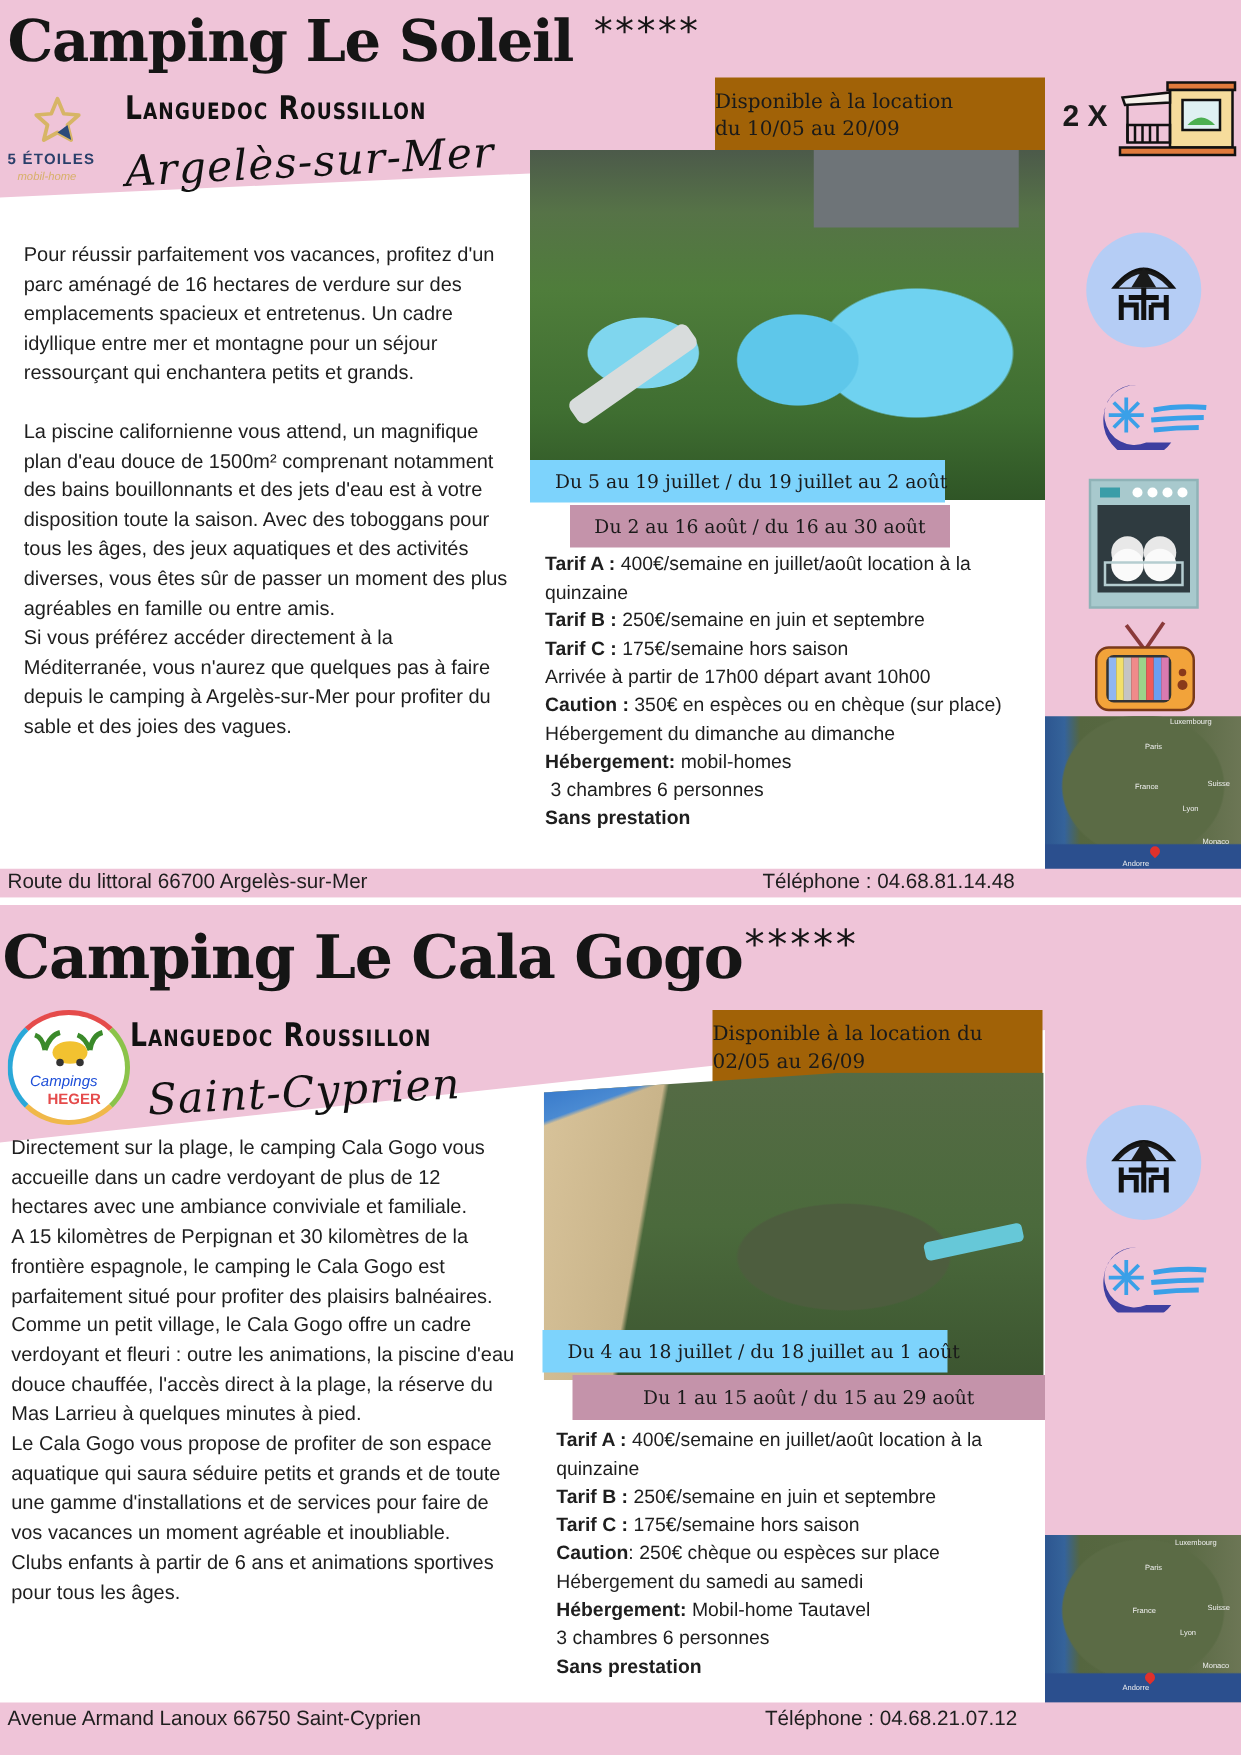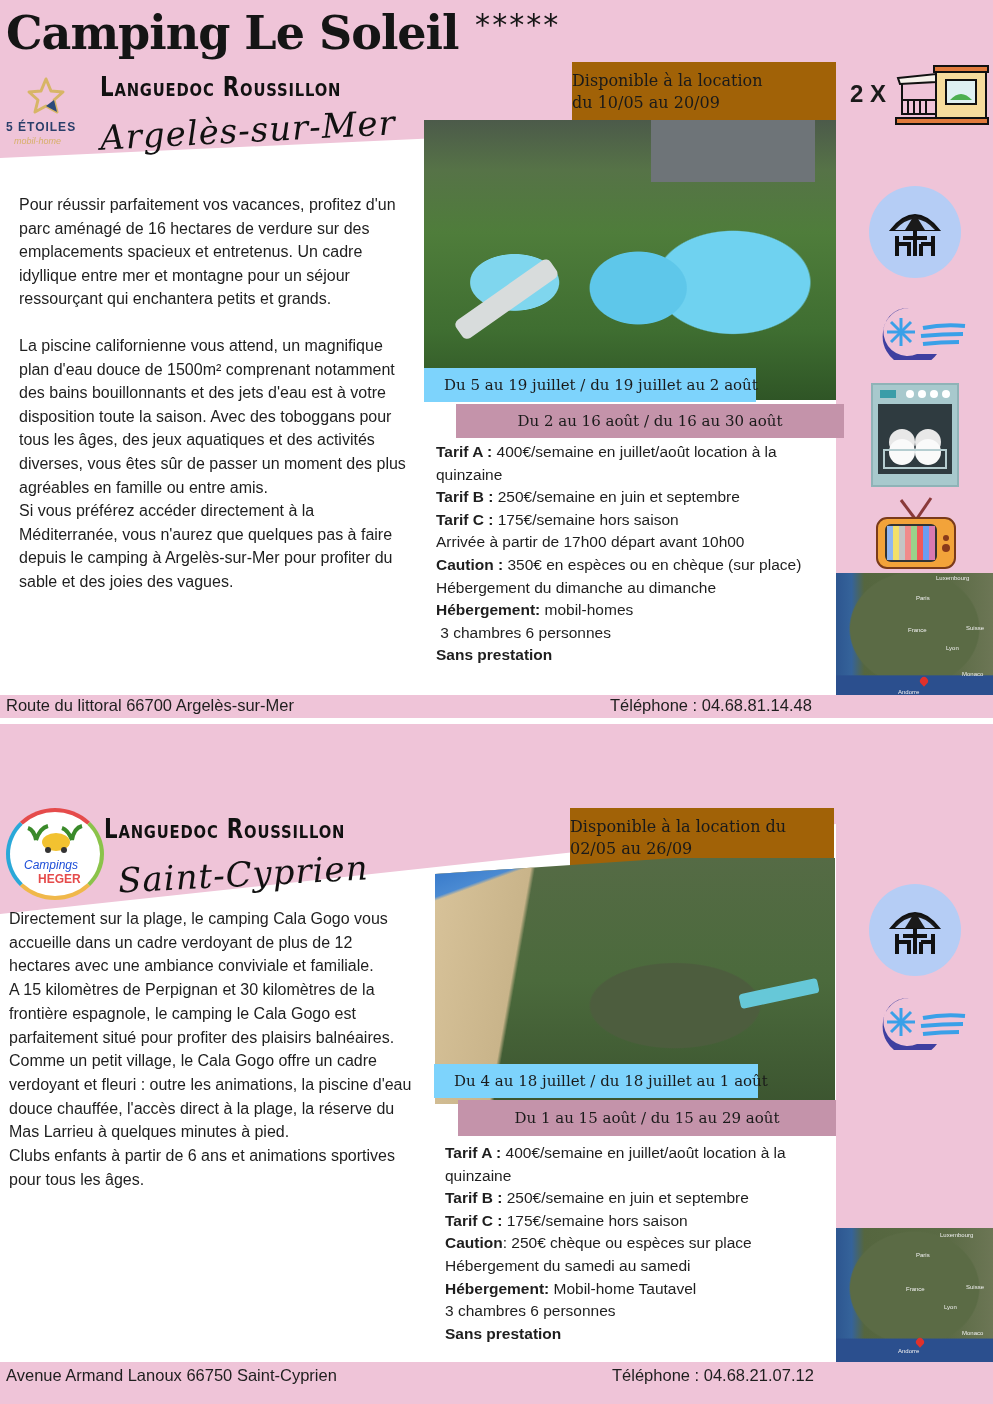--- a/index.html
+++ b/index.html
@@ -142,21 +142,21 @@
   </div>
 
   <div class="body-text" style="left:19px; top:193px; width:392px;">
     <p>Pour réussir parfaitement vos vacances, profitez d'un parc aménagé de 16 hectares de verdure sur des emplacements spacieux et entretenus. Un cadre idyllique entre mer et montagne pour un séjour ressourçant qui enchantera petits et grands.</p>
     <div class="gap"></div>
     <p>La piscine californienne vous attend, un magnifique plan d'eau douce de 1500m² comprenant notamment des bains bouillonnants et des jets d'eau est à votre disposition toute la saison. Avec des toboggans pour tous les âges, des jeux aquatiques et des activités diverses, vous êtes sûr de passer un moment des plus agréables en famille ou entre amis.</p>
     <p>Si vous préférez accéder directement à la Méditerranée, vous n'aurez que quelques pas à faire depuis le camping à Argelès-sur-Mer pour profiter du sable et des joies des vagues.</p>
   </div>
 
   <div class="date-band band-pink" style="left:424px; top:368px; width:332px; height:34px;">Du 5 au 19 juillet / du 19 juillet au 2 août</div>
-  <div class="date-band band-mauve" style="left:456px; top:404px; width:388px; height:34px;">Du 2 au 16 août / du 16 au 30 août</div>
+  <div class="date-band band-mauve" style="left:456px; top:404px; width:304px; height:34px;">Du 2 au 16 août / du 16 au 30 août</div>
 
   <div class="tarifs" style="left:436px; top:441px; width:398px;">
     <div><b>Tarif A :</b><span> 400€/semaine en juillet/août location à la quinzaine</span></div>
     <div><b>Tarif B :</b><span> 250€/semaine en juin et septembre</span></div>
     <div><b>Tarif C :</b><span> 175€/semaine hors saison</span></div>
     <div><span>Arrivée à partir de 17h00 départ avant 10h00</span></div>
     <div><b>Caution :</b><span> 350€ en espèces ou en chèque (sur place)</span></div>
     <div><span>Hébergement du dimanche au dimanche</span></div>
     <div><b>Hébergement:</b><span> mobil-homes</span></div>
     <div style="white-space:pre;"><span> 3 chambres 6 personnes</span></div>
@@ -230,20 +230,23 @@
   <div class="footer" style="top:695px; height:23px;">
     <span style="left:6px; top:1px;">Route du littoral 66700 Argelès-sur-Mer</span>
     <span style="left:610px; top:1px;">Téléphone : 04.68.81.14.48</span>
   </div>
 </div>
 
 <div class="section sec2">
   <div class="pink-bg"></div>
   <div class="white-wedge" style="left:0; top:100px; width:836px; height:540px; clip-path: polygon(0 90px, 100% 0, 100% 100%, 0 100%);"></div>
 
+  <div class="title" style="left:2px; top:12px; font-size:48px;">
+    <span>Camping Le Cala Gogo</span><span class="stars" style="font-size:32px; vertical-align: 16px;">*****</span>
+  </div>
 
   <div style="position:absolute; left:6px; top:84px; width:98px; height:92px; border-radius:50%; border:4px solid; border-color:#e54b4b #8bc34a #f0b84a #2aa8d8; background:#fff;">
     <svg width="60" height="34" viewBox="0 0 60 34" style="position:absolute; left:16px; top:8px;">
       <path d="M10 20 Q8 10 2 8 M10 20 Q14 8 22 6" stroke="#3a8a2a" stroke-width="4" fill="none"></path>
       <path d="M46 20 Q48 8 56 6 M46 20 Q42 10 36 8" stroke="#3a8a2a" stroke-width="4" fill="none"></path>
       <ellipse cx="30" cy="22" rx="14" ry="9" fill="#f2c230"></ellipse>
       <circle cx="22" cy="30" r="3" fill="#333"></circle>
         <circle cx="38" cy="30" r="3" fill="#333"></circle>
     </svg>
     <div style="position:absolute; left:14px; top:46px; font-size:12px; color:#1d4ed8; font-style:italic;">Campings</div>
@@ -259,20 +262,21 @@
   </div>
 
   <div class="photo photo-beach" style="left:435px; top:134px; width:400px; height:246px; clip-path: polygon(0 16px, 60% 0, 100% 0, 100% 100%, 0 100%);">
     <div class="pool"></div>
   </div>
 
   <div class="body-text" style="left:9px; top:183px; width:405px; line-height:23.7px;">
     <p>Directement sur la plage, le camping Cala Gogo vous accueille dans un cadre verdoyant de plus de 12 hectares avec une ambiance conviviale et familiale.</p>
     <p>A 15 kilomètres de Perpignan et 30 kilomètres de la frontière espagnole, le camping le Cala Gogo est parfaitement situé pour profiter des plaisirs balnéaires.</p>
     <p>Comme un petit village, le Cala Gogo offre un cadre verdoyant et fleuri : outre les animations, la piscine d'eau douce chauffée, l'accès direct à la plage, la réserve du Mas Larrieu à quelques minutes à pied.</p>
+    <p>Le Cala Gogo vous propose de profiter de son espace aquatique qui saura séduire petits et grands et de toute une gamme d'installations et de services pour faire de vos vacances un moment agréable et inoubliable.</p>
     <p>Clubs enfants à partir de 6 ans et animations sportives pour tous les âges.</p>
   </div>
 
   <div class="date-band band-pink" style="left:434px; top:340px; width:324px; height:34px;">Du 4 au 18 juillet / du 18 juillet au 1 août</div>
   <div class="date-band band-mauve" style="left:458px; top:376px; width:378px; height:36px;">Du 1 au 15 août / du 15 au 29 août</div>
 
   <div class="tarifs" style="left:445px; top:418px; width:390px;">
     <div><b>Tarif A :</b><span> 400€/semaine en juillet/août location à la quinzaine</span></div>
     <div><b>Tarif B :</b><span> 250€/semaine en juin et septembre</span></div>
     <div><b>Tarif C :</b><span> 175€/semaine hors saison</span></div>

